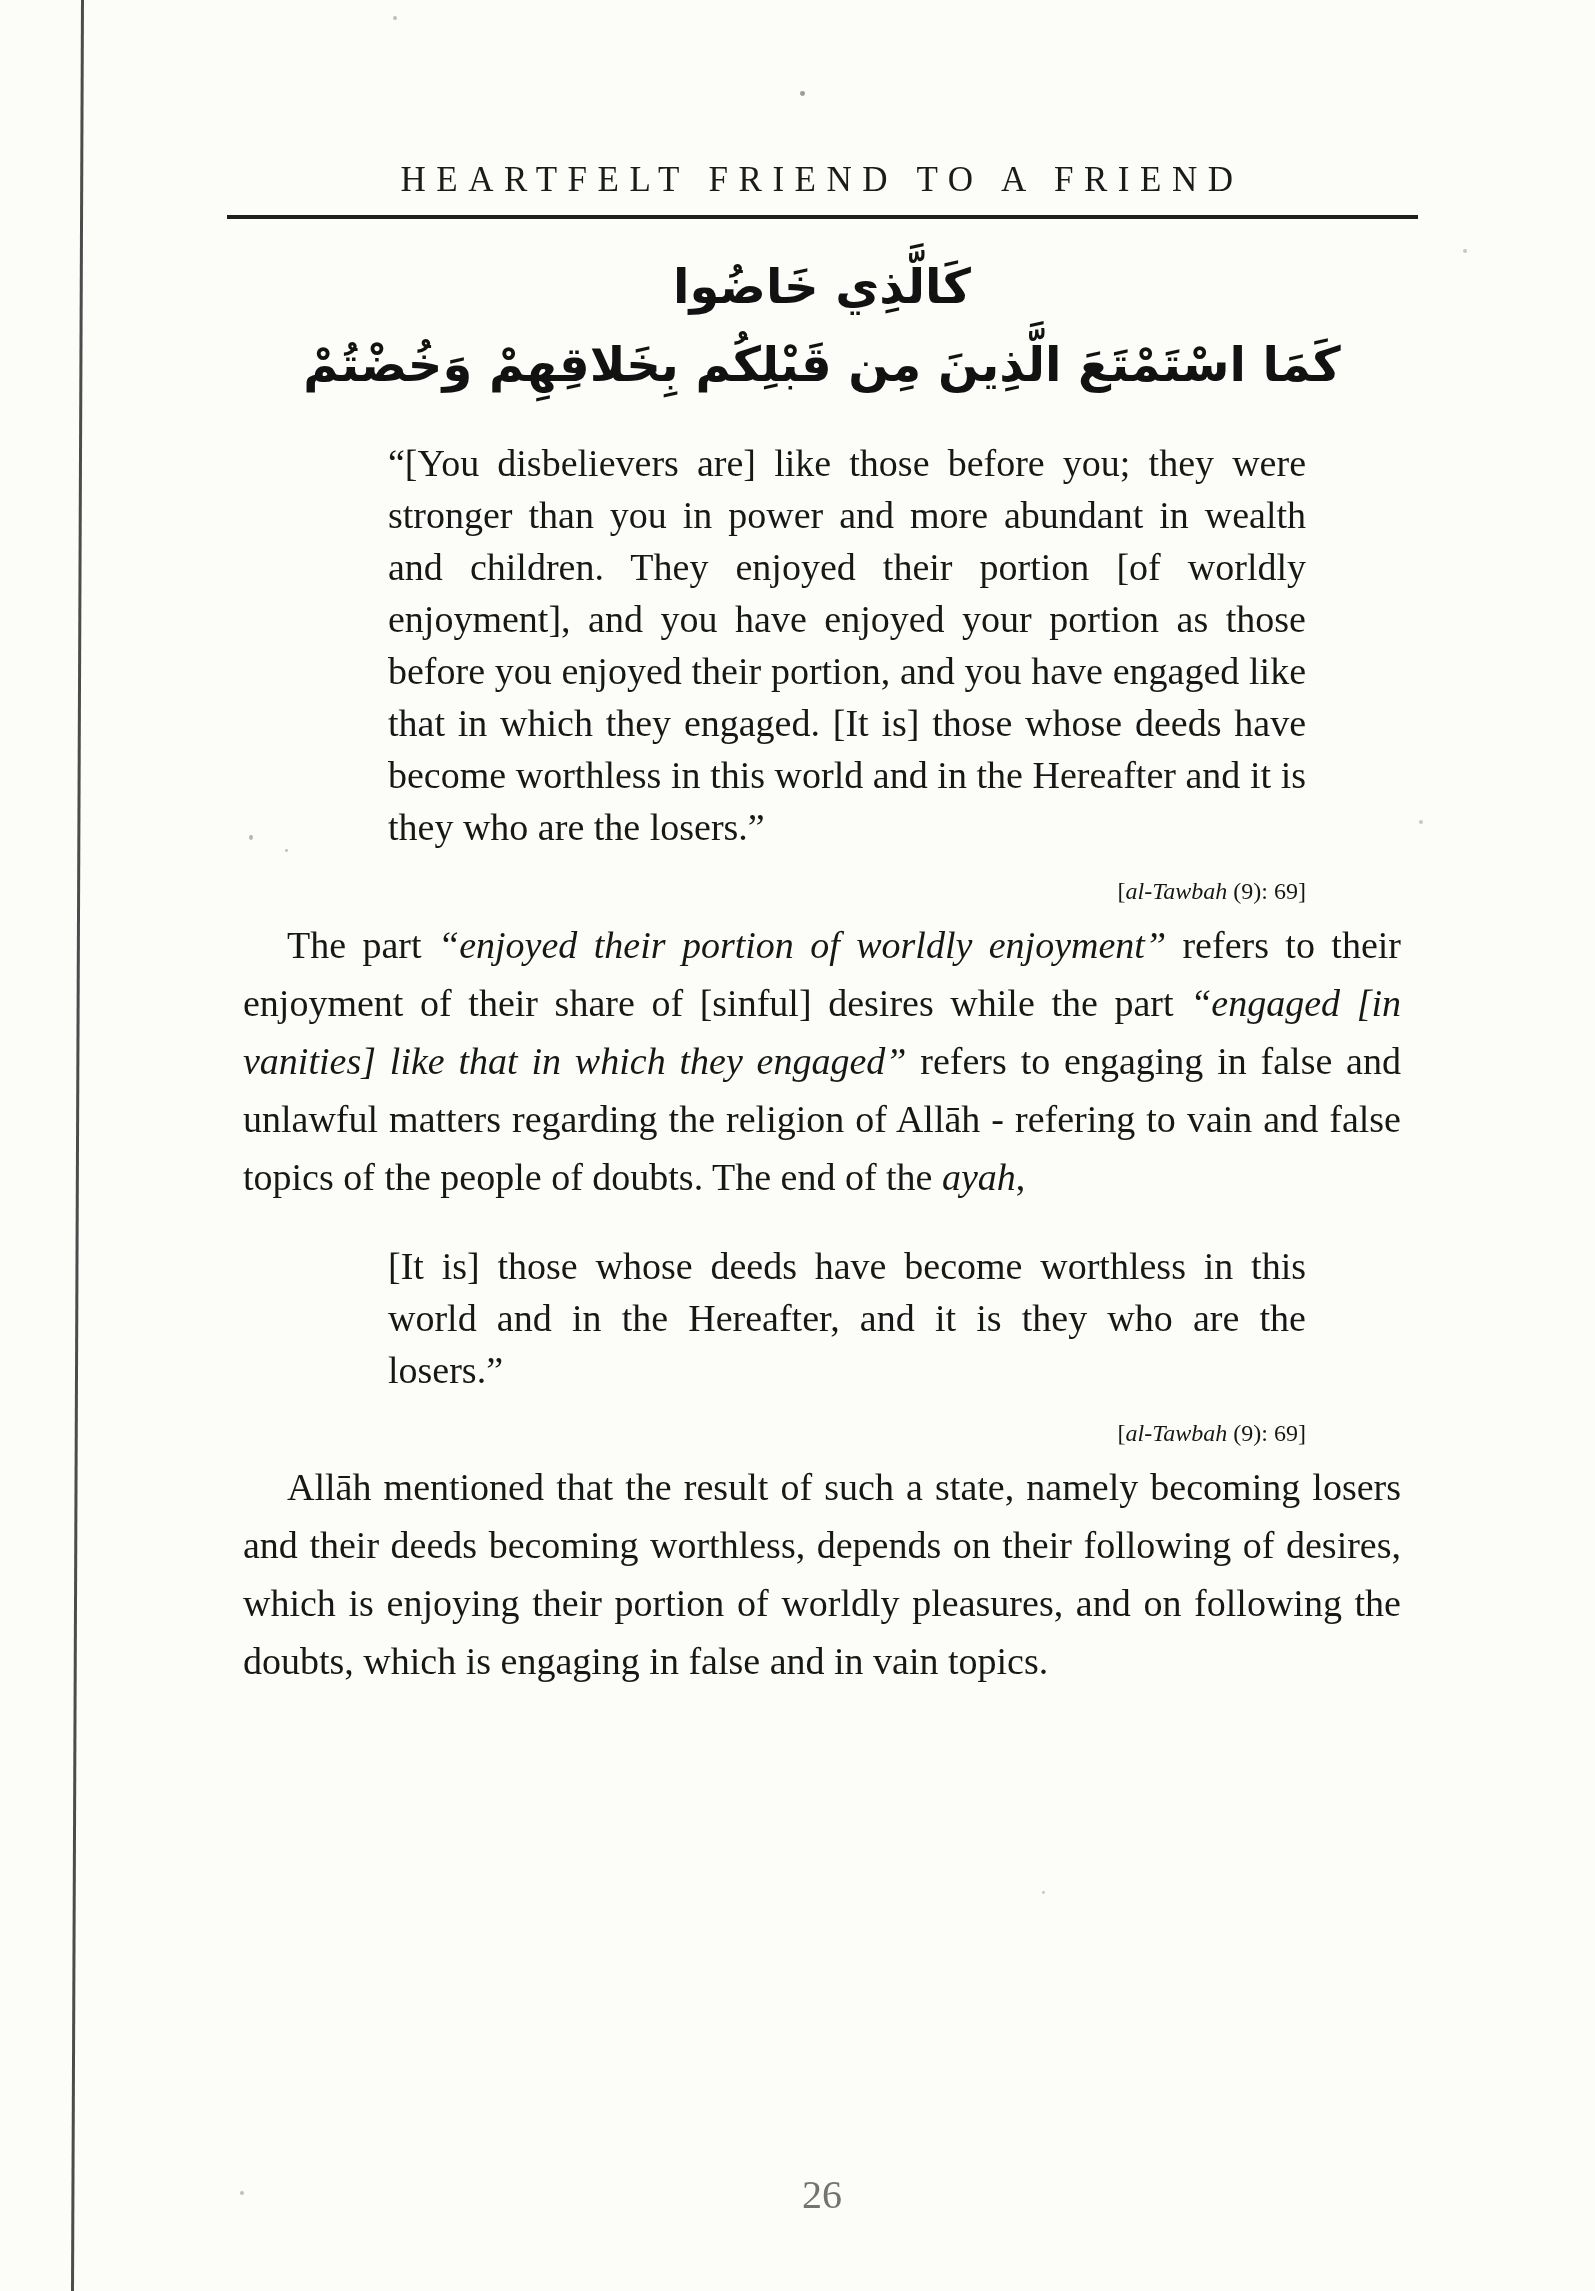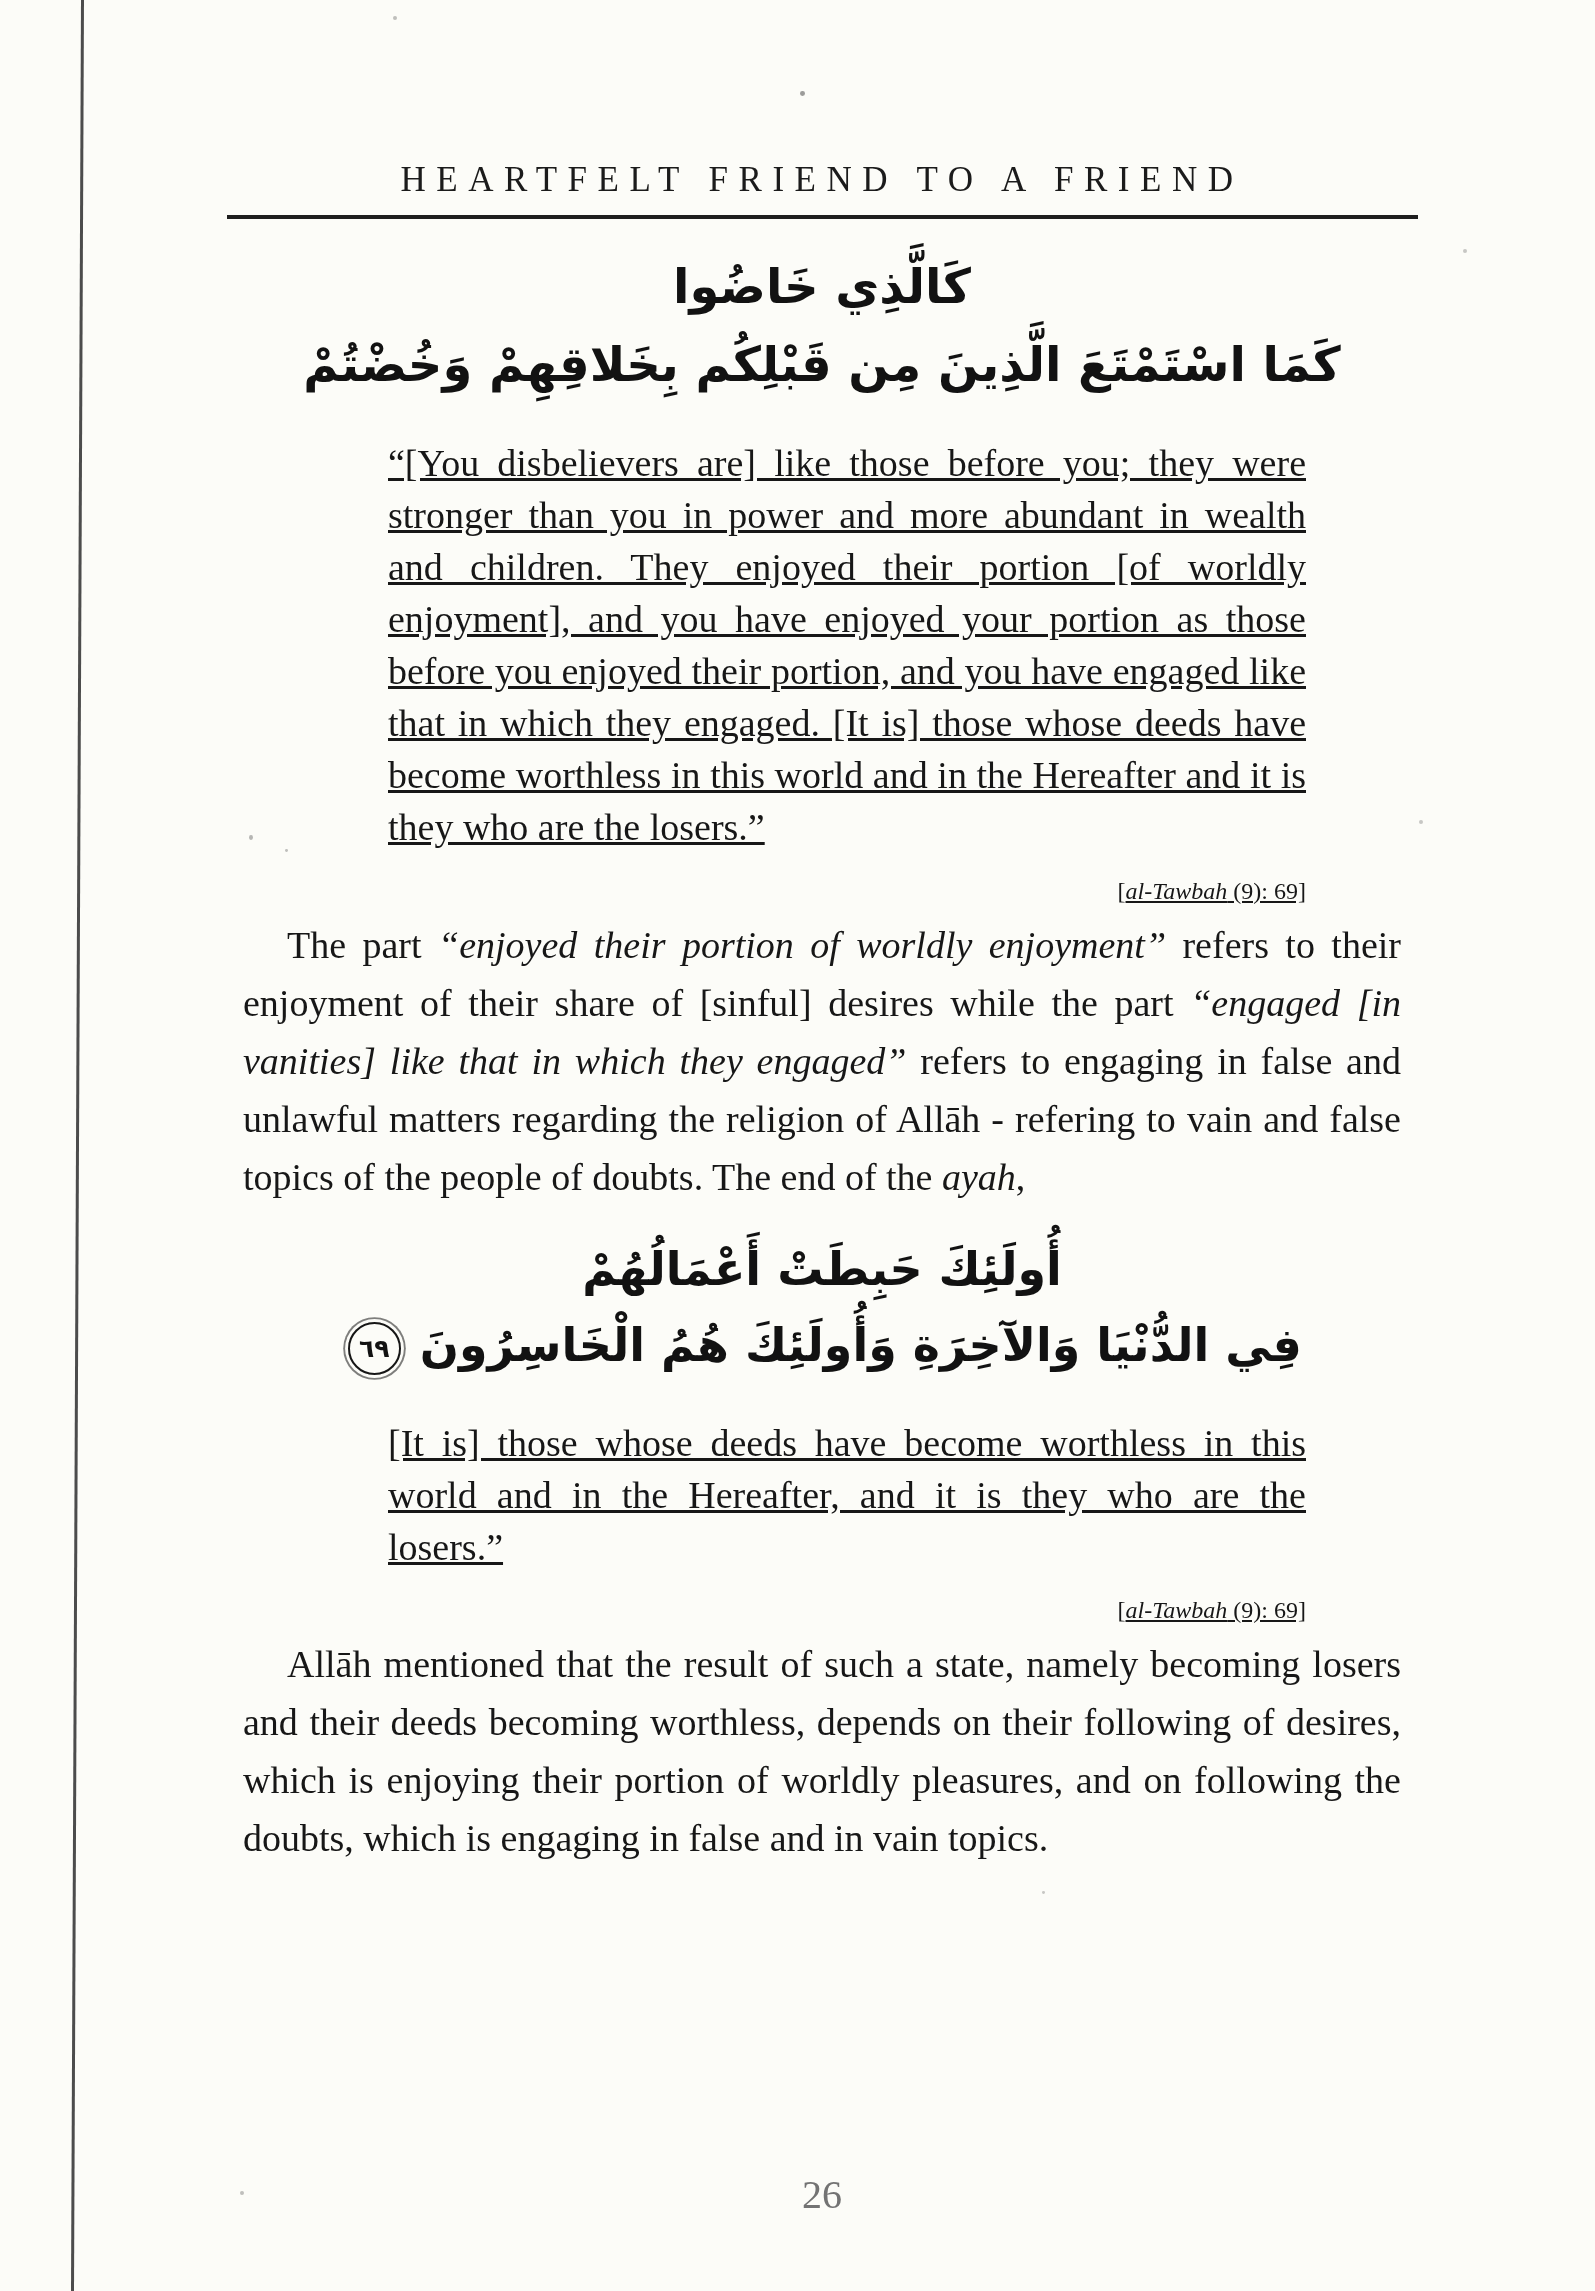--- a/index.html
+++ b/index.html
@@ -44,21 +44,21 @@
   .ar-line{white-space:nowrap;}
   .ayah-medallion{
     display:inline-flex;align-items:center;justify-content:center;
     width:49px;height:49px;
     border:2.9px solid #161616;border-radius:50%;
     box-shadow:0 0 0 2.9px #fcfcf8,0 0 0 4.8px rgba(22,22,22,.55);
     font-size:25px;line-height:1;
     vertical-align:middle;
     margin-right:19px;margin-left:5.7px;
   }
-  .quote-block{margin:34px 95px 0 145px;text-decoration:underline;}
+  .quote-block{margin:34px 95px 0 145px;}
   .quote-text{
     font-size:38px;line-height:52px;
     text-align:justify;
   }
   .attribution{
     margin-top:13.3px;
     text-align:right;
     font-size:24px;line-height:49px;
   }
   .para{
@@ -105,28 +105,20 @@
       <div class="quote-text">“[You disbelievers are] like those before you; they were stronger than you in power and more abundant in wealth and children. They enjoyed their portion [of worldly enjoyment], and you have enjoyed your portion as those before you enjoyed their portion, and you have engaged like that in which they engaged. [It is] those whose deeds have become worthless in this world and in the Hereafter and it is they who are the losers.”</div>
       <div class="attribution">
         <span>[</span><span class="em">al-Tawbah</span><span> (9): 69]</span>
       </div>
     </div>
 
     <div class="para">
       <span>The part </span><span class="em">“enjoyed their portion of worldly enjoyment”</span><span> refers to their enjoyment of their share of [sinful] desires while the part </span><span class="em">“engaged [in vanities] like that in which they engaged”</span><span> refers to engaging in false and unlawful matters regarding the religion of Allāh - refering to vain and false topics of the people of doubts. The end of the </span><span class="em">ayah</span><span>,</span>
     </div>
 
-    <div class="arabic arabic-2" lang="ar">
-      <div class="ar-line">أُولَئِكَ حَبِطَتْ أَعْمَالُهُمْ</div>
-      <div class="ar-line">
-        <span>فِي الدُّنْيَا وَالآخِرَةِ وَأُولَئِكَ هُمُ الْخَاسِرُونَ</span><span class="ayah-medallion">
-            <span>٦٩</span>
-          </span>
-      </div>
-    </div>
 
     <div class="quote-block">
       <div class="quote-text">[It is] those whose deeds have become worthless in this world and in the Hereafter, and it is they who are the losers.”</div>
       <div class="attribution">
         <span>[</span><span class="em">al-Tawbah</span><span> (9): 69]</span>
       </div>
     </div>
 
     <div class="para">
       <span>Allāh mentioned that the result of such a state, namely becoming losers and their deeds becoming worthless, depends on their following of desires, which is enjoying their portion of worldly pleasures, and on following the doubts, which is engaging in false and in vain topics.</span>

